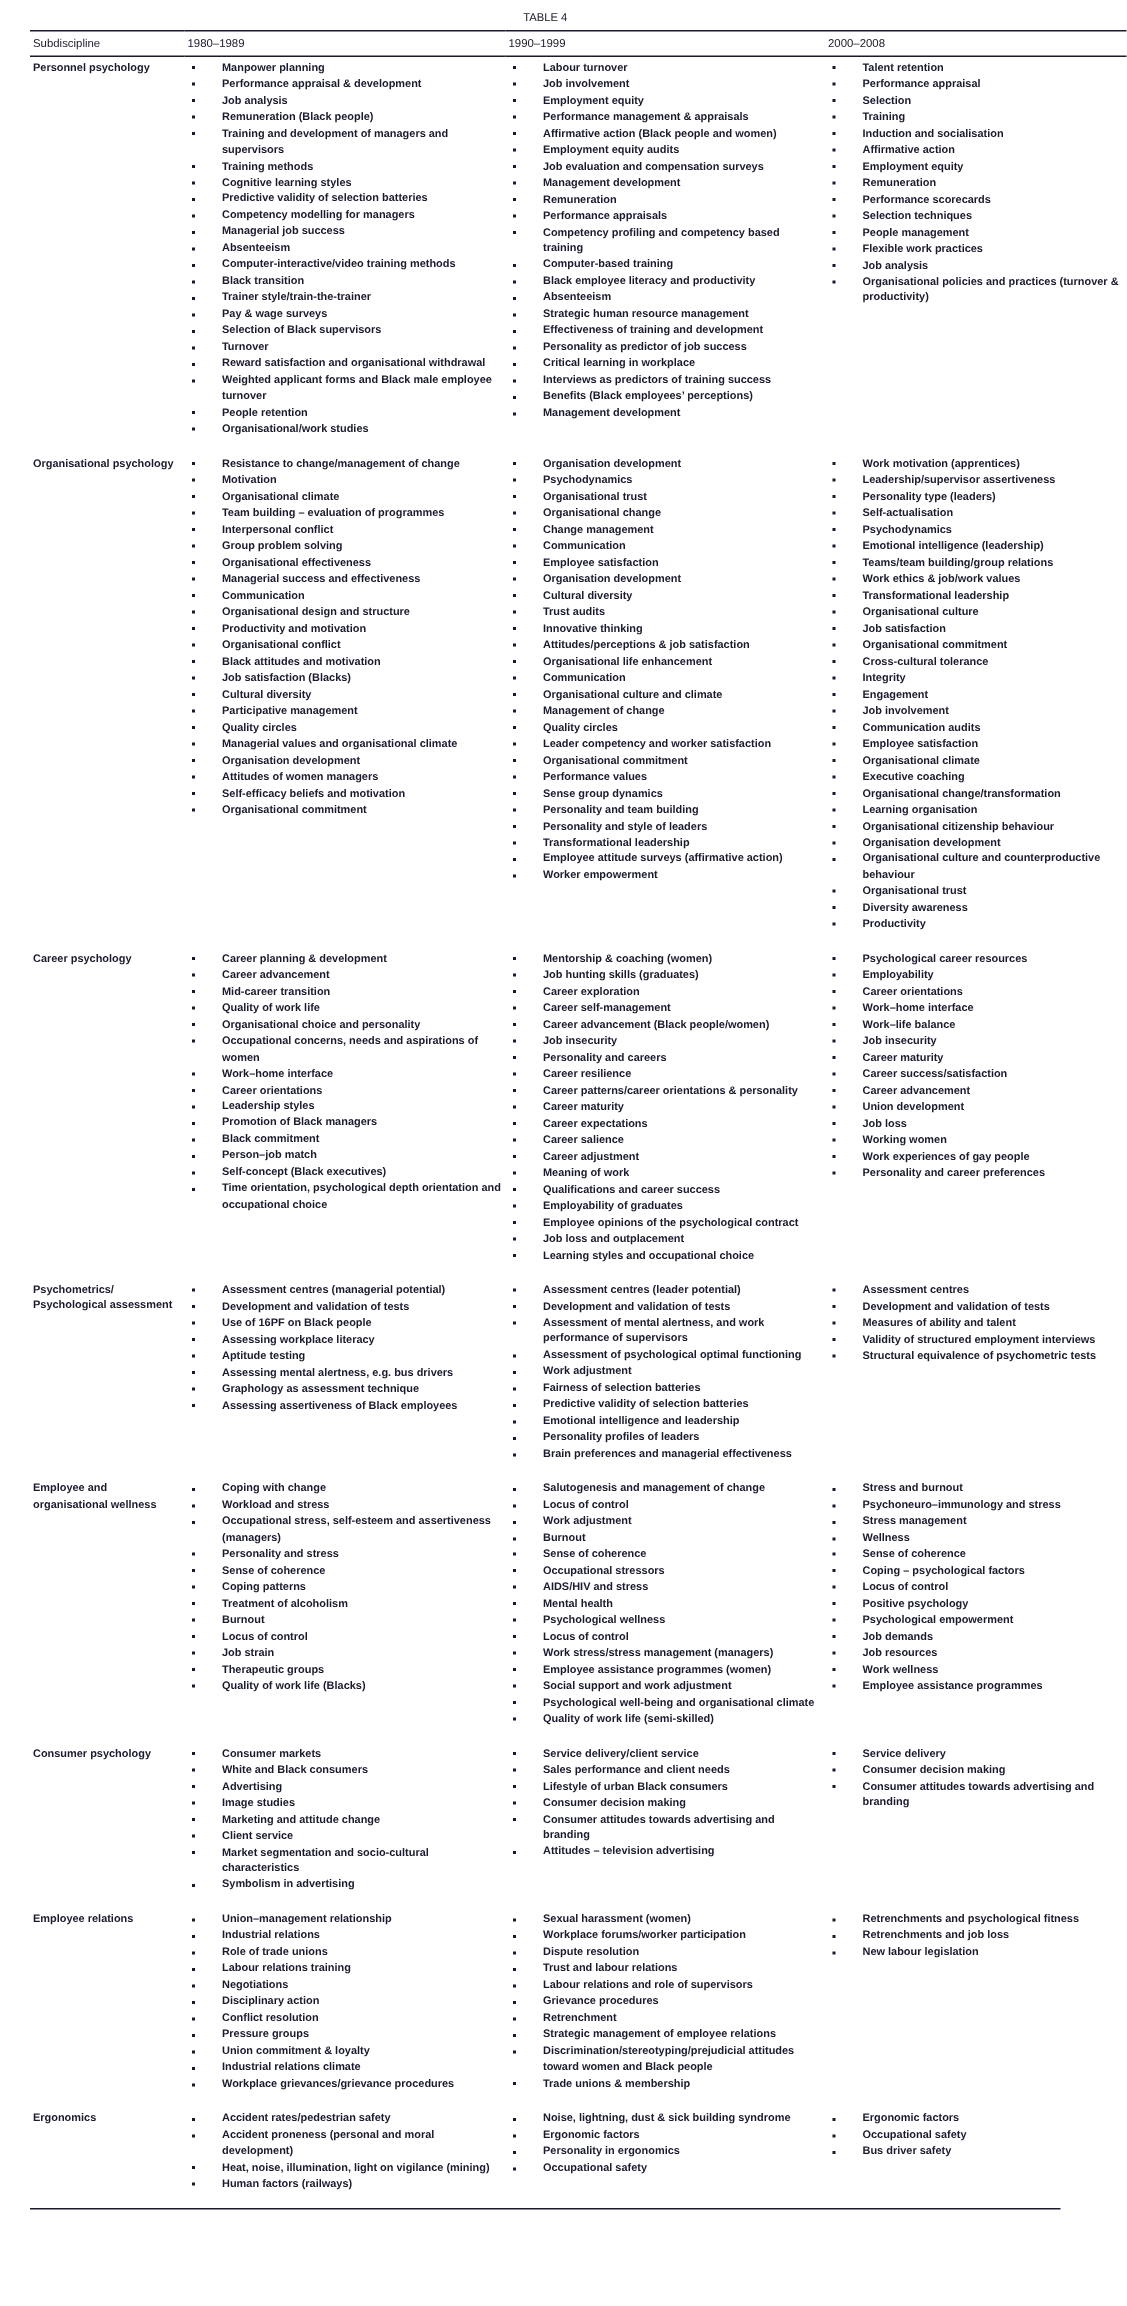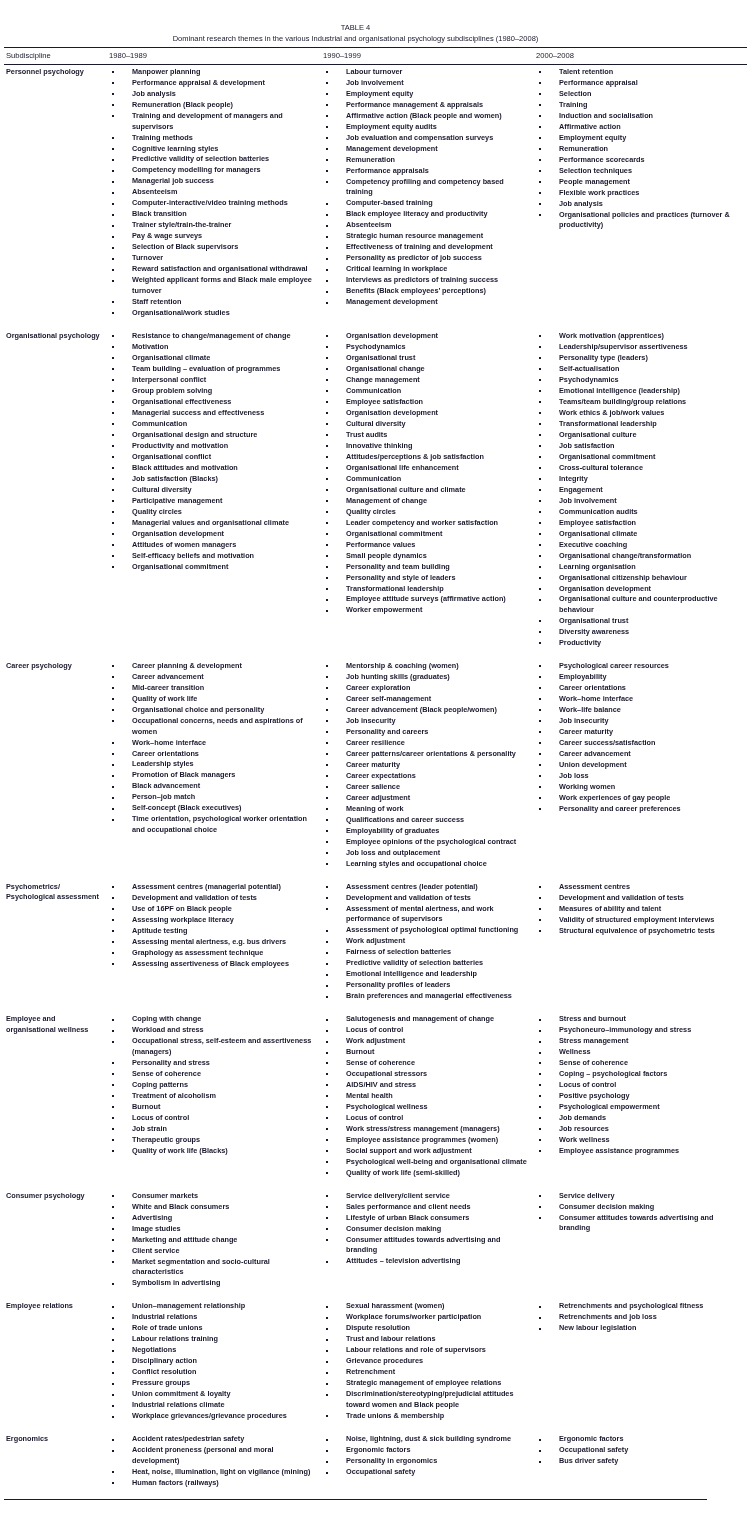--- a/index.html
+++ b/index.html
@@ -8,22 +8,21 @@
     background: #ffffff;
   }
   body {
     font-family: "Liberation Sans", sans-serif;
     color: #1a1a2e;
     width: 751px;
   }
   .page {
     width: 711px;
     box-sizing: border-box;
-    padding: 6px 4px 4px 4px;
-    margin-top: 16px;
+    padding: 6px 4px 4px 20px;
   }
   .table-caption {
     text-align: center;
     font-size: 7.5px;
     line-height: 11px;
     margin-bottom: 3px;
   }
   .table-caption .cap-num {
     display: block;
     font-size: 7.5px;
@@ -93,21 +92,20 @@
   col.c3 { width: 213px; }
   col.c4 { width: 213px; }
 </style>
 </head>
 <body>
 
 <div class="page">
 
   <div class="table-caption">
     <span class="cap-num">TABLE 4</span>
-    <span class="cap-text">Dominant research themes in the various Industrial and organisational psychology subdisciplines (1980–2008)</span>
   </div>
 
   <table class="maintable">
     <colgroup>
       <col class="c1">
         <col class="c2">
         <col class="c3">
         <col class="c4">
     </colgroup>
     <thead>
@@ -135,21 +133,21 @@
               <li>Managerial job success</li>
               <li>Absenteeism</li>
               <li>Computer-interactive/video training methods</li>
               <li>Black transition</li>
               <li>Trainer style/train-the-trainer</li>
               <li>Pay &amp; wage surveys</li>
               <li>Selection of Black supervisors</li>
               <li>Turnover</li>
               <li>Reward satisfaction and organisational withdrawal</li>
               <li>Weighted applicant forms and Black male employee turnover</li>
-              <li>Staff retention</li>
+              <li>People retention</li>
               <li>Organisational/work studies</li>
             </ul>
           </td>
           <td>
             <ul class="themes">
               <li>Labour turnover</li>
               <li>Job involvement</li>
               <li>Employment equity</li>
               <li>Performance management &amp; appraisals</li>
               <li>Affirmative action (Black people and women)</li>
@@ -233,21 +231,21 @@
               <li>Innovative thinking</li>
               <li>Attitudes/perceptions &amp; job satisfaction</li>
               <li>Organisational life enhancement</li>
               <li>Communication</li>
               <li>Organisational culture and climate</li>
               <li>Management of change</li>
               <li>Quality circles</li>
               <li>Leader competency and worker satisfaction</li>
               <li>Organisational commitment</li>
               <li>Performance values</li>
-              <li>Small people dynamics</li>
+              <li>Sense group dynamics</li>
               <li>Personality and team building</li>
               <li>Personality and style of leaders</li>
               <li>Transformational leadership</li>
               <li>Employee attitude surveys (affirmative action)</li>
               <li>Worker empowerment</li>
             </ul>
           </td>
           <td>
             <ul class="themes">
               <li>Work motivation (apprentices)</li>
@@ -288,24 +286,24 @@
               <li>Career planning &amp; development</li>
               <li>Career advancement</li>
               <li>Mid-career transition</li>
               <li>Quality of work life</li>
               <li>Organisational choice and personality</li>
               <li>Occupational concerns, needs and aspirations of women</li>
               <li>Work–home interface</li>
               <li>Career orientations</li>
               <li>Leadership styles</li>
               <li>Promotion of Black managers</li>
-              <li>Black advancement</li>
+              <li>Black commitment</li>
               <li>Person–job match</li>
               <li>Self-concept (Black executives)</li>
-              <li>Time orientation, psychological worker orientation and occupational choice</li>
+              <li>Time orientation, psychological depth orientation and occupational choice</li>
             </ul>
           </td>
           <td>
             <ul class="themes">
               <li>Mentorship &amp; coaching (women)</li>
               <li>Job hunting skills (graduates)</li>
               <li>Career exploration</li>
               <li>Career self-management</li>
               <li>Career advancement (Black people/women)</li>
               <li>Job insecurity</li>

